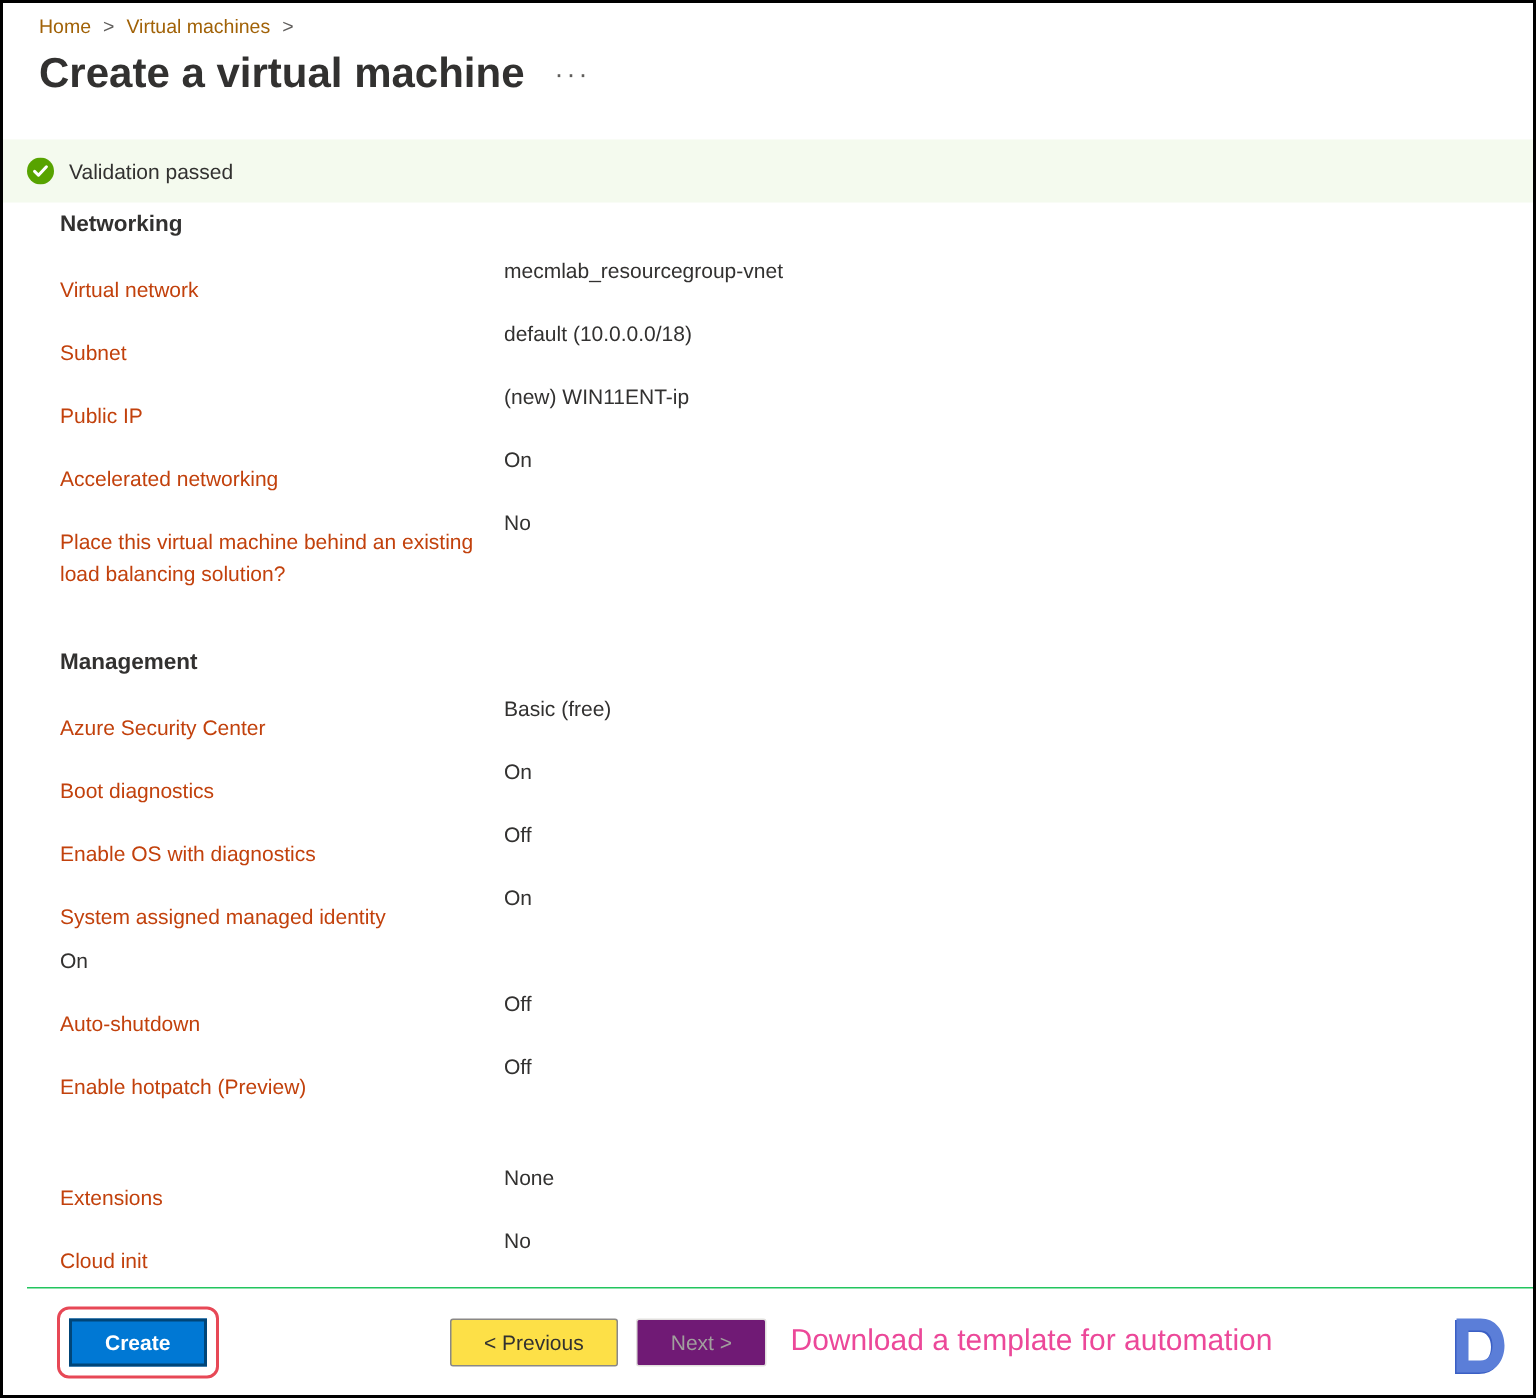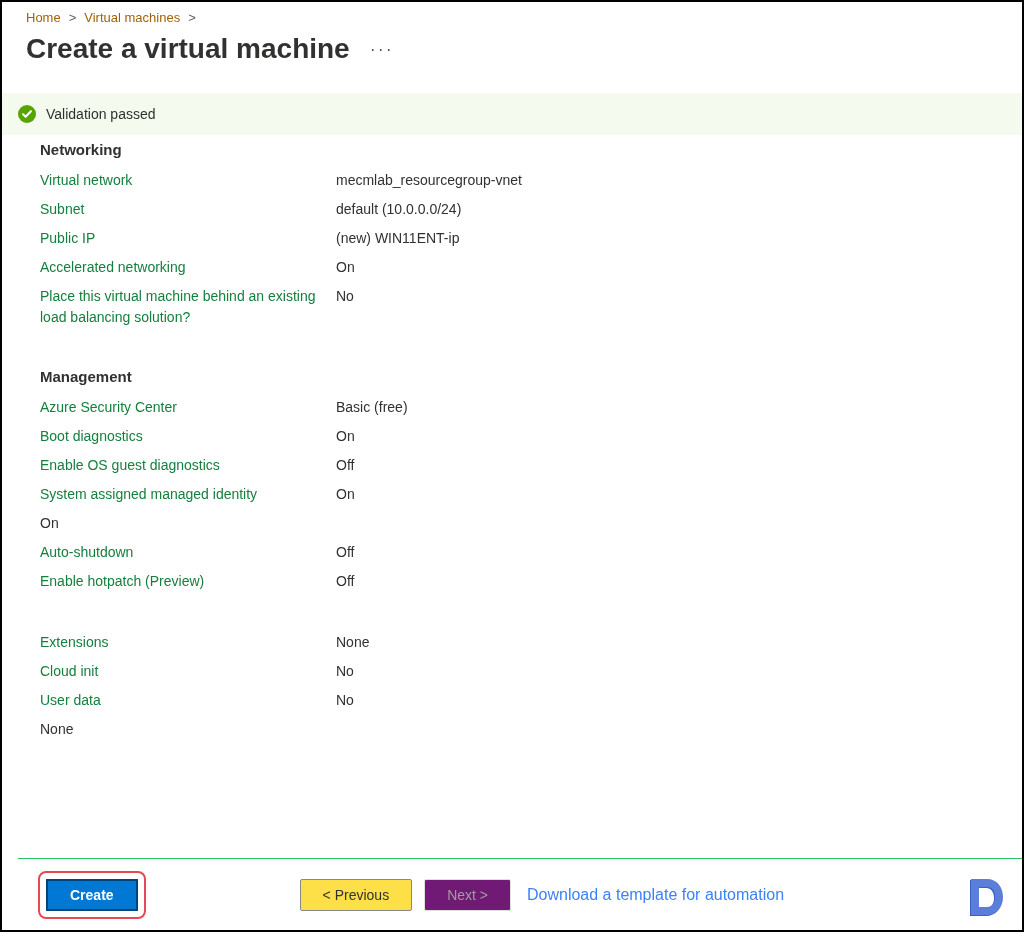--- a/index.html
+++ b/index.html
@@ -79,22 +79,23 @@
       padding-left: 14px;
     }
     .kv-row {
       display: flex;
       margin-bottom: 8px;
       line-height: 1.5;
     }
     .kv-label {
       width: 296px;
       flex-shrink: 0;
-      color: #15803d;
-      font-size: 14px;
+      color: #c2410c;
+      font-size: 14px;
+      margin-top: 13px;
     }
     .kv-value {
       color: #323130;
       font-size: 14px;
     }
     .footer {
       position: absolute;
       bottom: 0;
       left: 16px;
       right: 0;
@@ -132,23 +133,23 @@
       color: #323130;
       border-radius: 2px;
     }
     .btn-secondary.disabled {
       background: #701a75;
       color: #a19f9d;
       border-color: #e1dfdd;
       cursor: default;
     }
     .download-link {
-      color: #3b82f6;
+      color: #ec4899;
       text-decoration: none;
-      font-size: 16px;
+      font-size: 20px;
       cursor: pointer;
       margin-left: 4px;
     }
     .spacer-130 { width: 130px; flex-shrink: 0; }
     .logo {
       position: absolute;
       right: 12px;
       bottom: 8px;
       width: 48px;
       height: 48px;
@@ -179,21 +180,21 @@
   </div>
 
   <div class="section">
     <div class="section-title">Networking</div>
     <div class="kv-row">
         <div class="kv-label">Virtual network</div>
         <div class="kv-value">mecmlab_resourcegroup-vnet</div>
       </div>
     <div class="kv-row">
         <div class="kv-label">Subnet</div>
-        <div class="kv-value">default (10.0.0.0/24)</div>
+        <div class="kv-value">default (10.0.0.0/18)</div>
       </div>
     <div class="kv-row">
         <div class="kv-label">Public IP</div>
         <div class="kv-value">(new) WIN11ENT-ip</div>
       </div>
     <div class="kv-row">
         <div class="kv-label">Accelerated networking</div>
         <div class="kv-value">On</div>
       </div>
     <div class="kv-row">
@@ -206,21 +207,21 @@
     <div class="section-title">Management</div>
     <div class="kv-row">
         <div class="kv-label">Azure Security Center</div>
         <div class="kv-value">Basic (free)</div>
       </div>
     <div class="kv-row">
         <div class="kv-label">Boot diagnostics</div>
         <div class="kv-value">On</div>
       </div>
     <div class="kv-row">
-        <div class="kv-label">Enable OS guest diagnostics</div>
+        <div class="kv-label">Enable OS with diagnostics</div>
         <div class="kv-value">Off</div>
       </div>
     <div class="kv-row">
         <div class="kv-label">System assigned managed identity</div>
         <div class="kv-value">On</div>
       </div>
     <div class="kv-row">
         <div class="kv-value">On</div>
       </div>
     <div class="kv-row">

